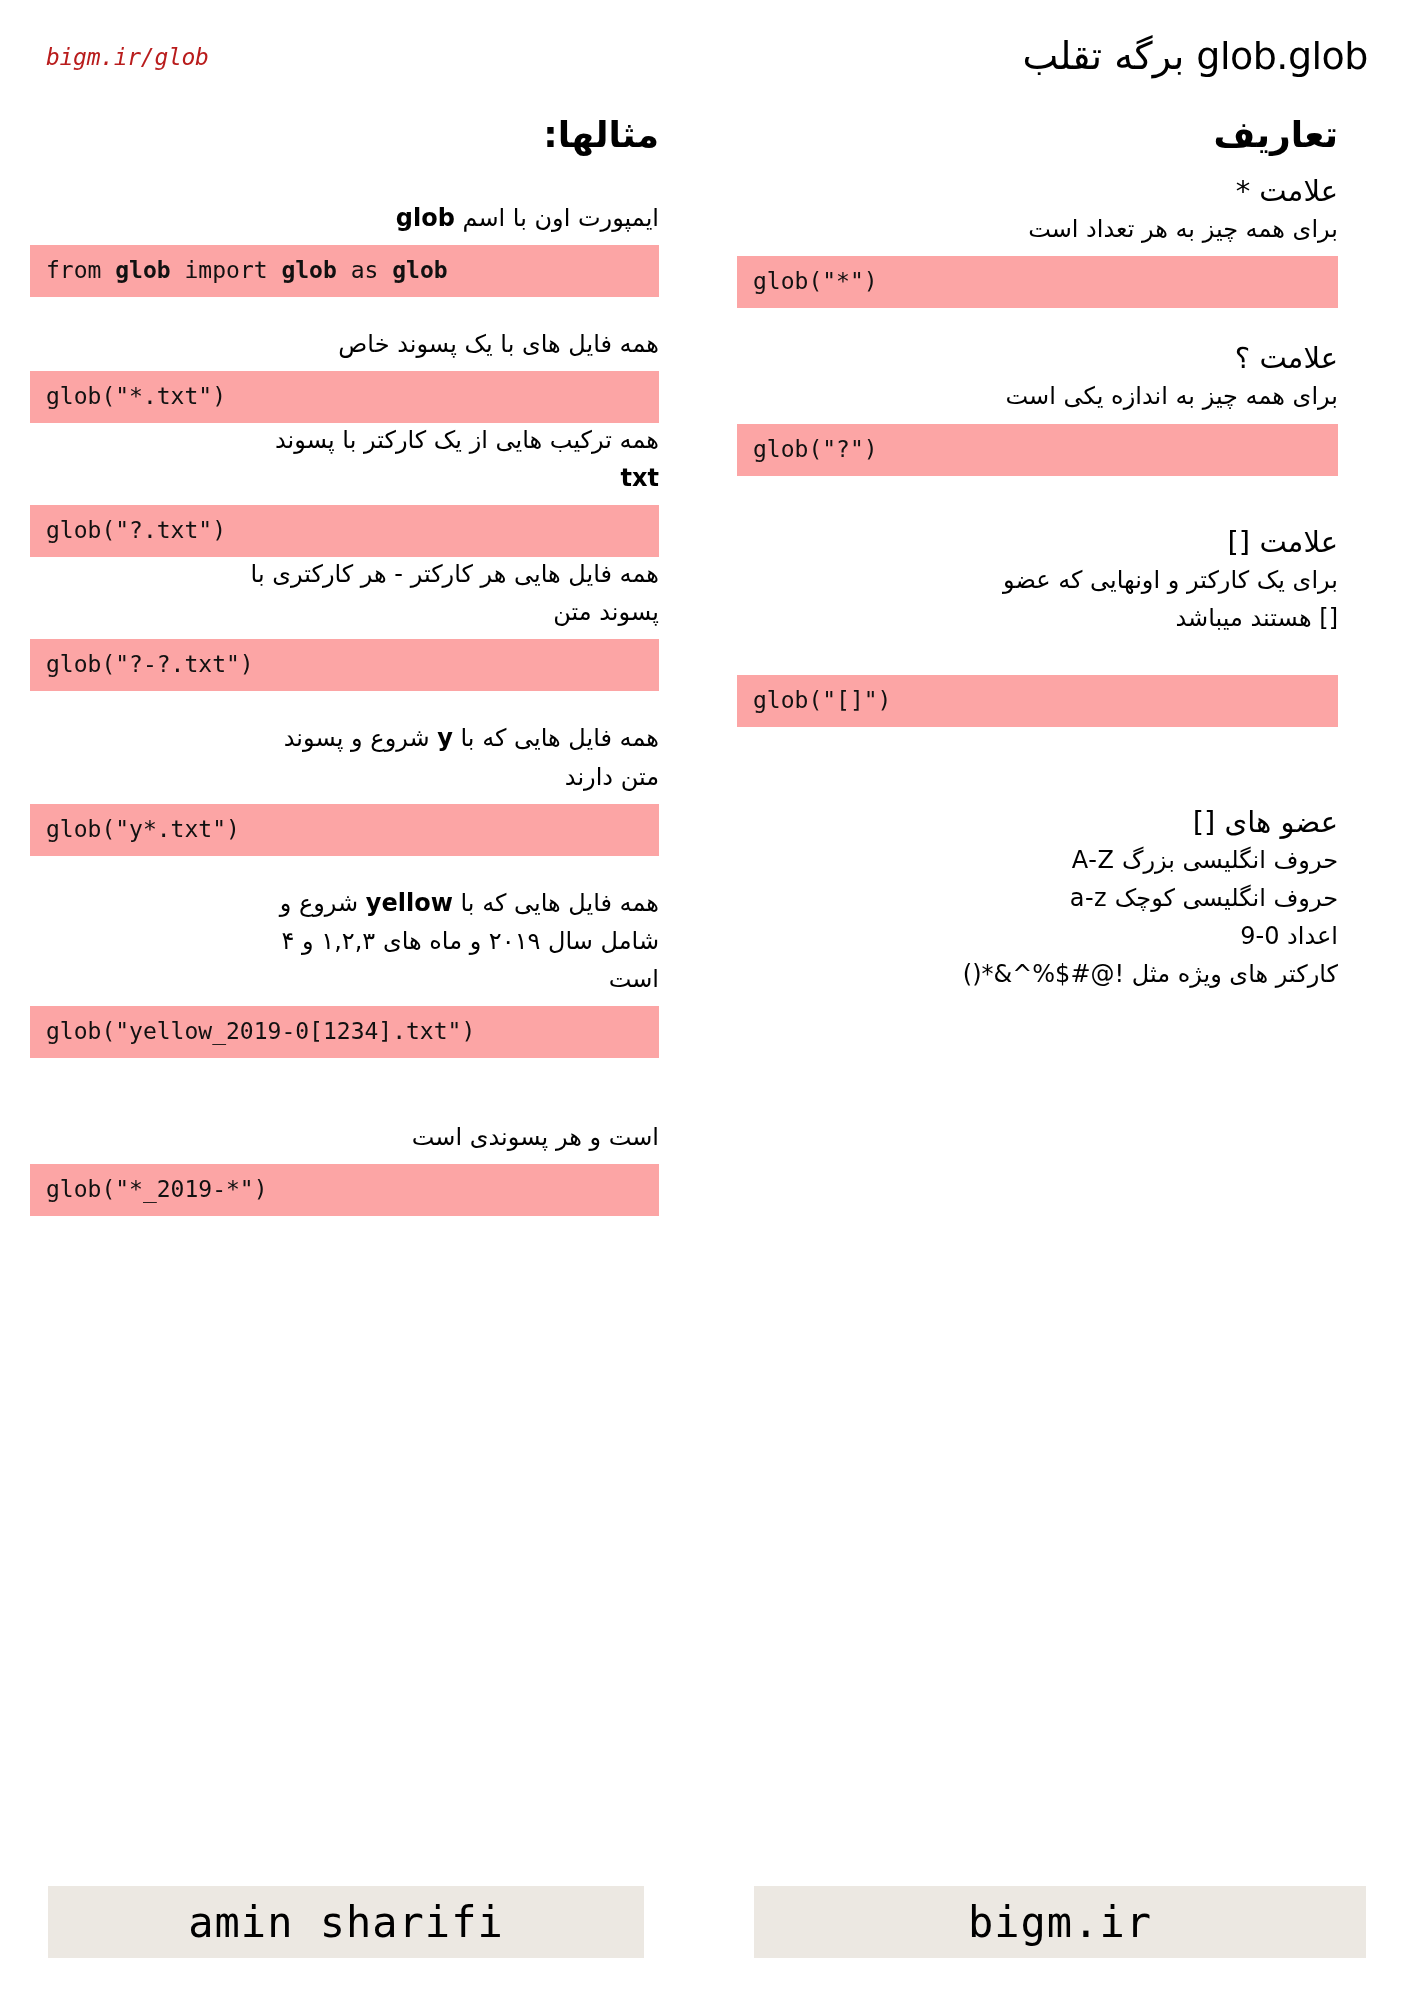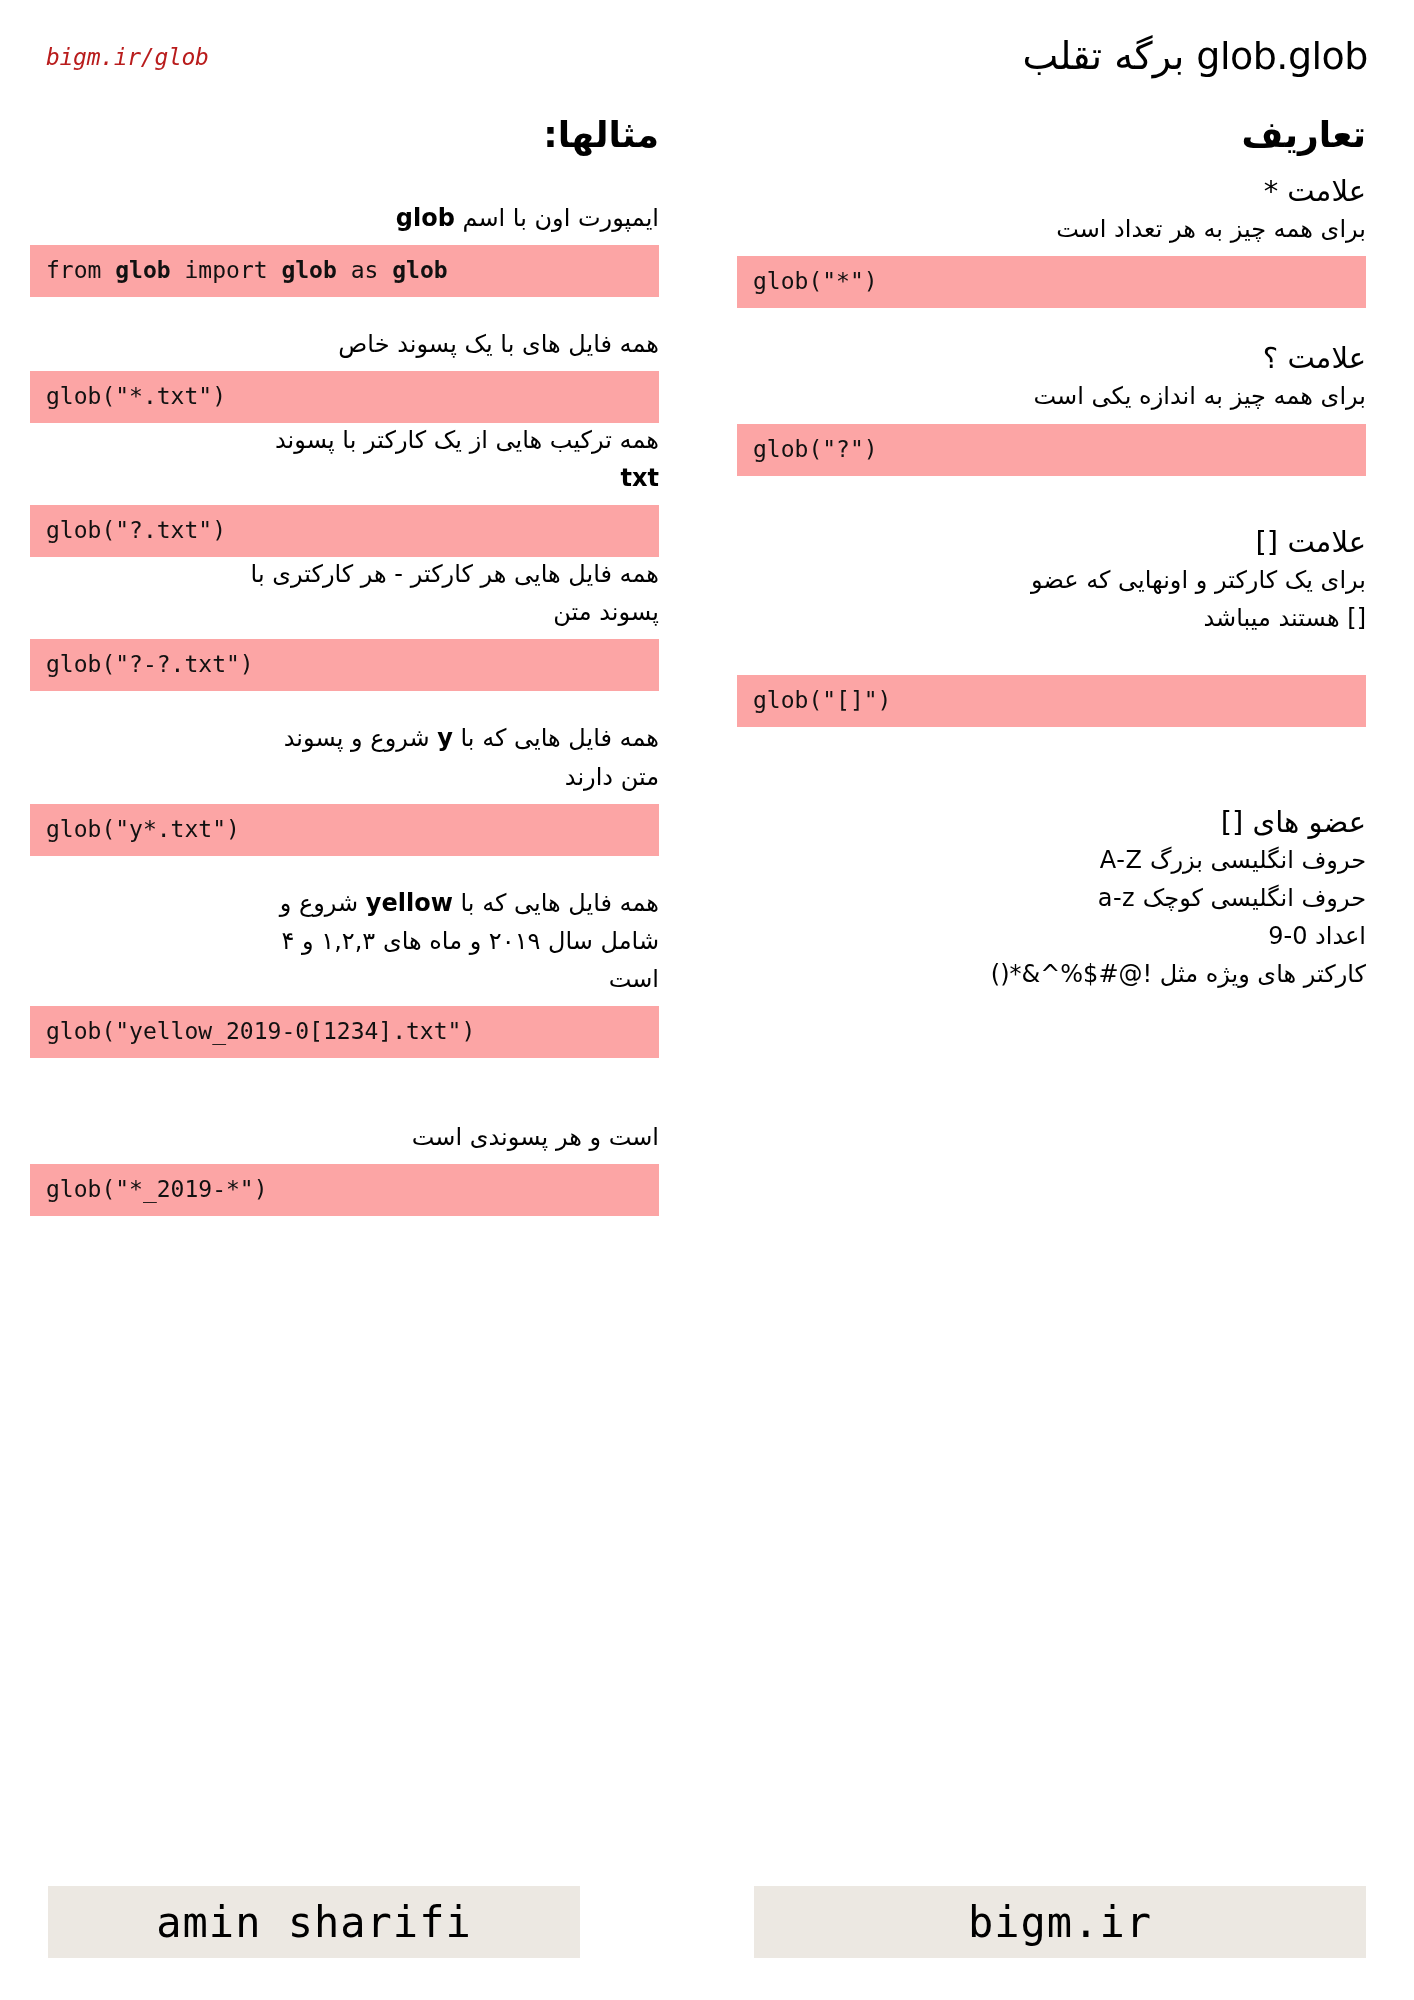--- a/index.html
+++ b/index.html
@@ -69,21 +69,21 @@
     width: 1414px;
   }
   .col {
     position: absolute;
     top: 0;
     box-sizing: border-box;
   }
   .col-right {
     right: 0;
     width: 707px;
-    padding: 0 48px 0 30px;
+    padding: 0 76px 0 30px;
   }
   .col-left {
     left: 0;
     width: 707px;
     padding: 0 48px 0 30px;
   }
 
   .section-title {
     font-size: 36px;
     font-weight: bold;
@@ -164,21 +164,21 @@
     align-items: center;
     justify-content: center;
     font-family: "DejaVu Sans Mono", monospace;
     font-size: 42px;
     letter-spacing: 1px;
     direction: ltr;
     color: #000;
   }
   .footer-left {
     left: 48px;
-    width: 532px;
+    width: 596px;
     bottom: 42px;
   }
   .footer-right {
     right: 48px;
     width: 612px;
     bottom: 42px;
   }
 </style>
 </head>
 <body>

